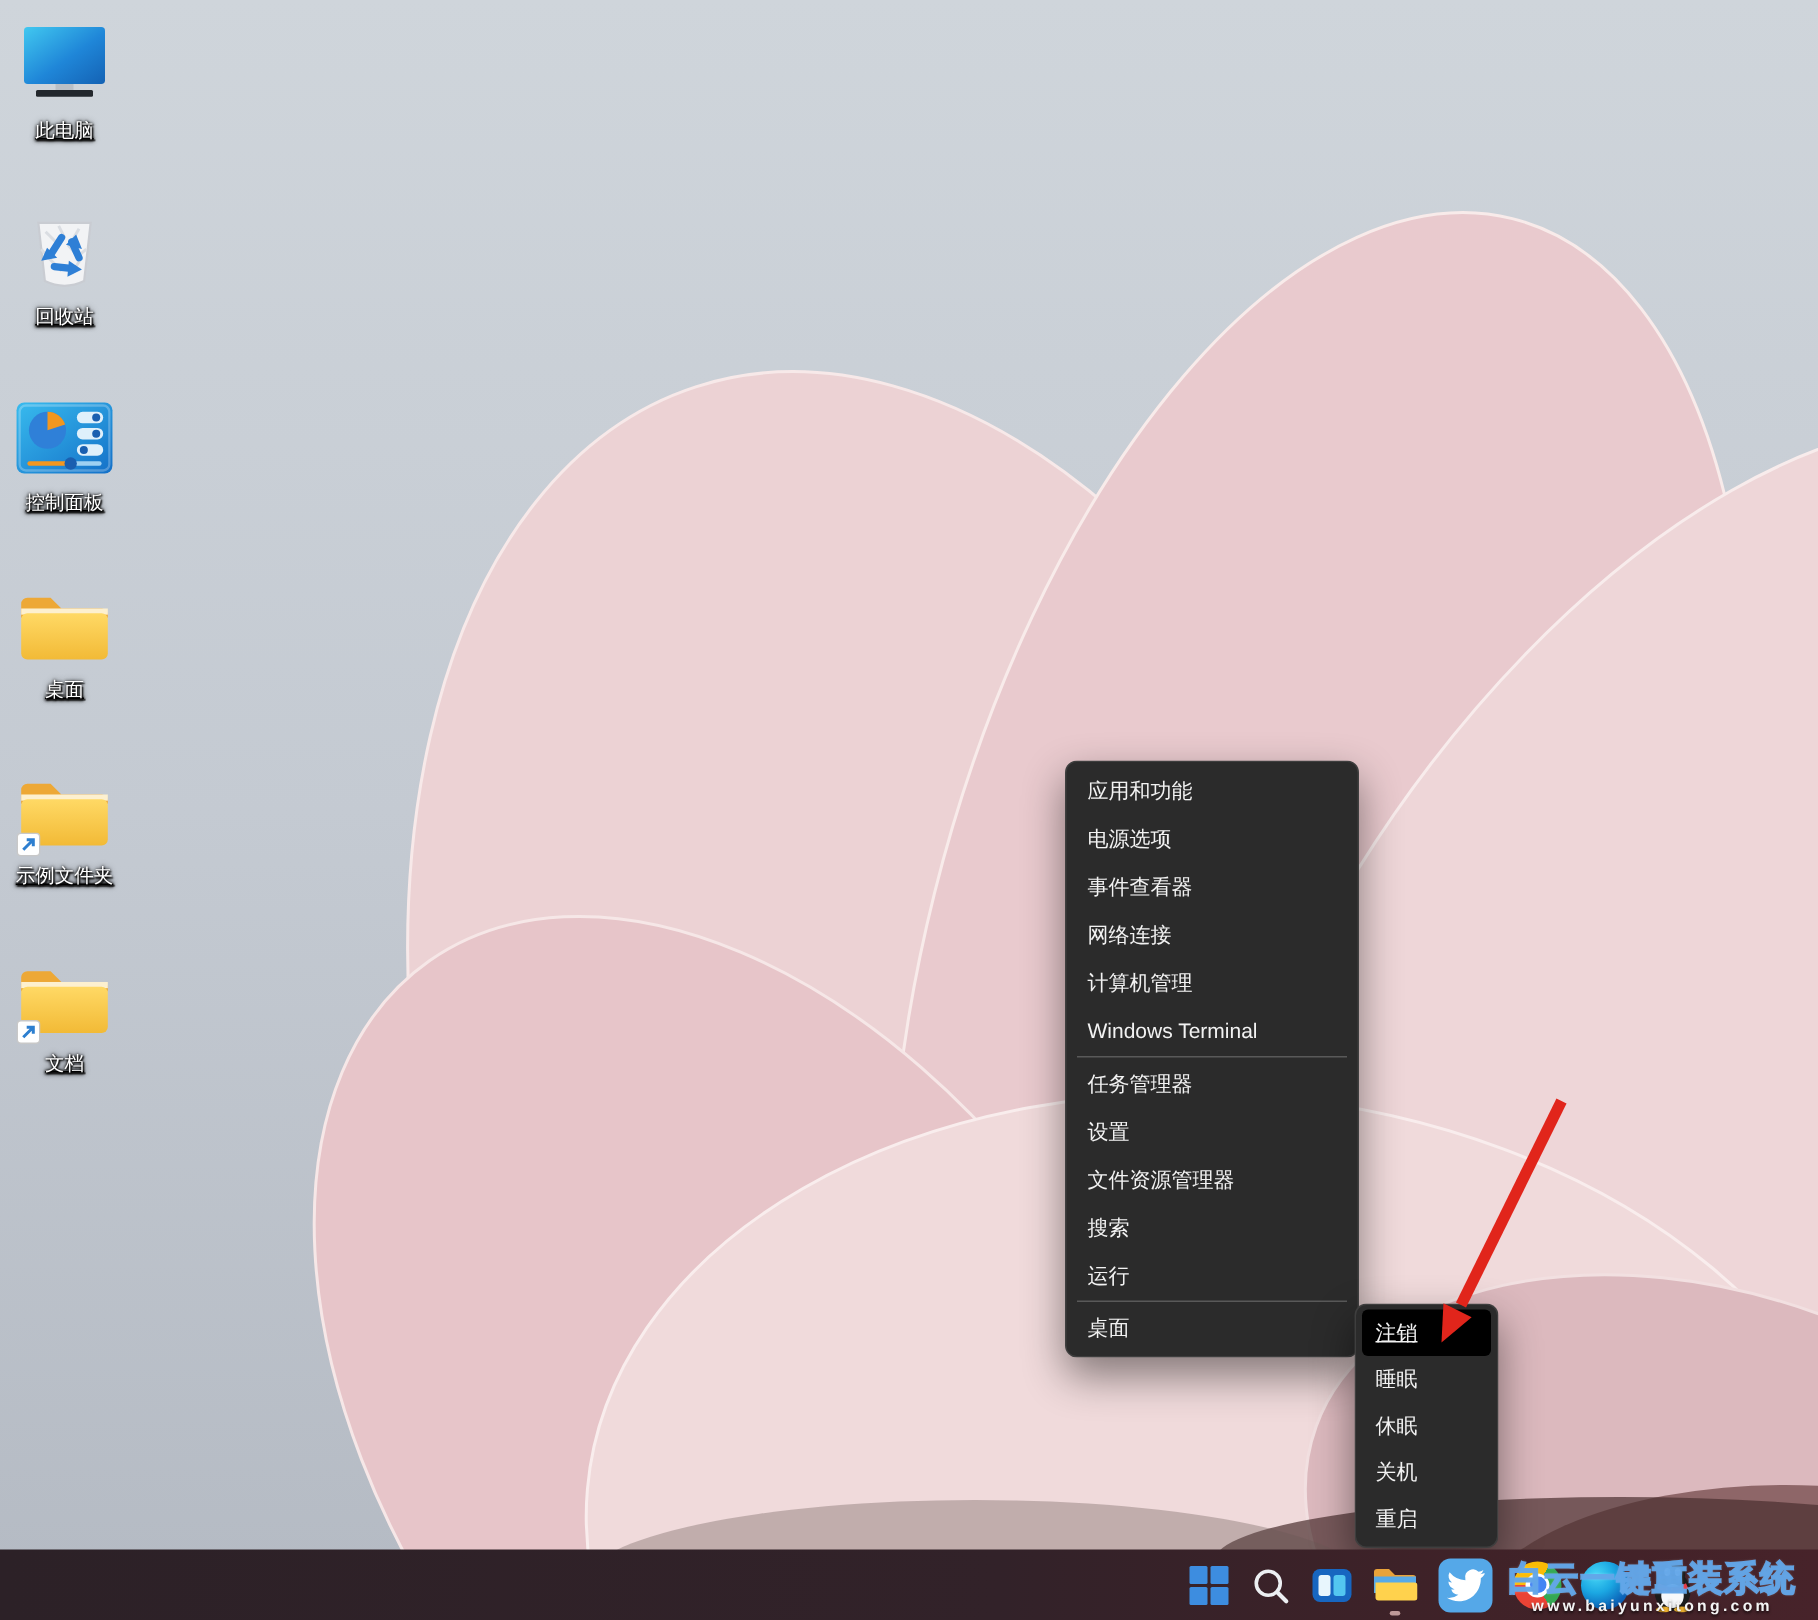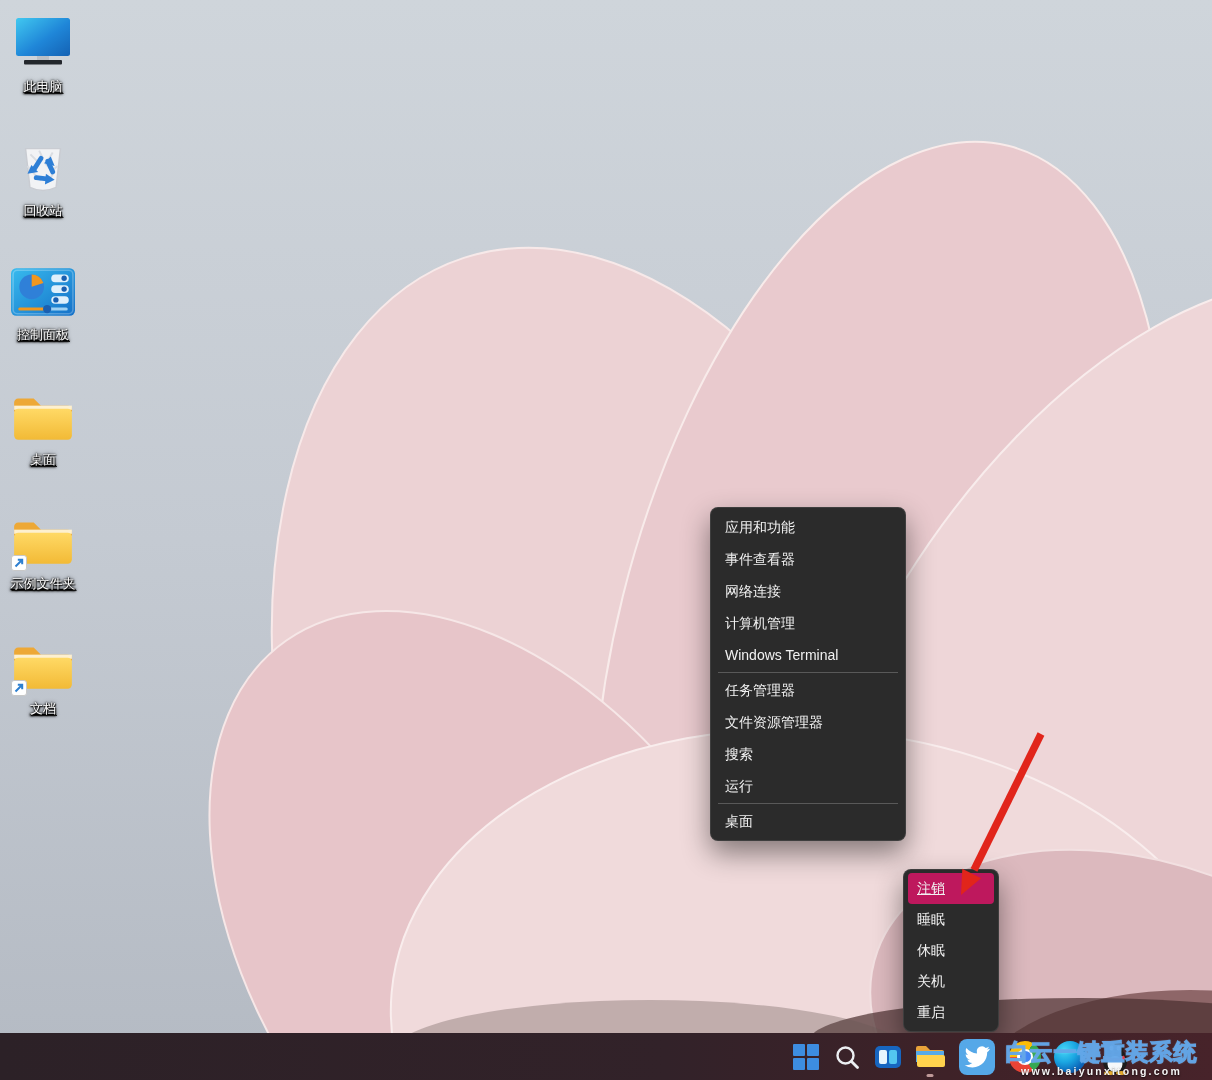--- a/index.html
+++ b/index.html
@@ -25,21 +25,21 @@
   .context-menu{
     position:absolute;left:710px;top:507px;width:196px;box-sizing:border-box;
     background:#2b2b2b;border:1px solid rgba(255,255,255,.09);border-radius:8px;
     padding:3px 5px;box-shadow:0 12px 28px rgba(0,0,0,.45);z-index:5;
   }
   .menu-item{
     height:32px;line-height:32px;padding:0 7px 0 9px;border-radius:4px;
     color:#f2f2f2;font-size:14px;display:flex;align-items:center;
     justify-content:space-between;white-space:nowrap;cursor:default;
   }
-  .menu-item.highlighted{background:#be185d;text-decoration:underline;}
+  .menu-item.highlighted{background:#000000;text-decoration:underline;}
   .mi-chevron{display:none;font-size:19px;color:#dcdcdc;line-height:30px;font-weight:400;}
   .menu-item.has-submenu .mi-chevron{display:block;}
   .menu-separator{height:1px;background:rgba(255,255,255,.22);margin:1px 2px;}
   
   .submenu{
     position:absolute;left:903px;top:869px;width:96px;box-sizing:border-box;
     background:#2b2b2b;border:1px solid rgba(255,255,255,.09);border-radius:8px;
     padding:3px 4px;box-shadow:0 12px 28px rgba(0,0,0,.45);z-index:6;
   }
   .submenu .menu-item{height:31px;line-height:31px;}
@@ -206,20 +206,24 @@
   <div class="icon-label">文档</div>
 </div>
 
 <div class="context-menu">
 
     <div class="menu-item">
       <span class="mi-label">应用和功能</span>
 
     </div>
 
+    <div class="menu-item">
+      <span class="mi-label">电源选项</span>
+
+    </div>
 
     <div class="menu-item">
       <span class="mi-label">事件查看器</span>
 
     </div>
 
 
     <div class="menu-item">
       <span class="mi-label">网络连接</span>
 
@@ -237,20 +241,24 @@
     </div>
 
 
     <div class="menu-separator"></div>
 
     <div class="menu-item">
       <span class="mi-label">任务管理器</span>
 
     </div>
 
+    <div class="menu-item">
+      <span class="mi-label">设置</span>
+
+    </div>
 
     <div class="menu-item">
       <span class="mi-label">文件资源管理器</span>
 
     </div>
 
     <div class="menu-item">
       <span class="mi-label">搜索</span>
 
     </div>

